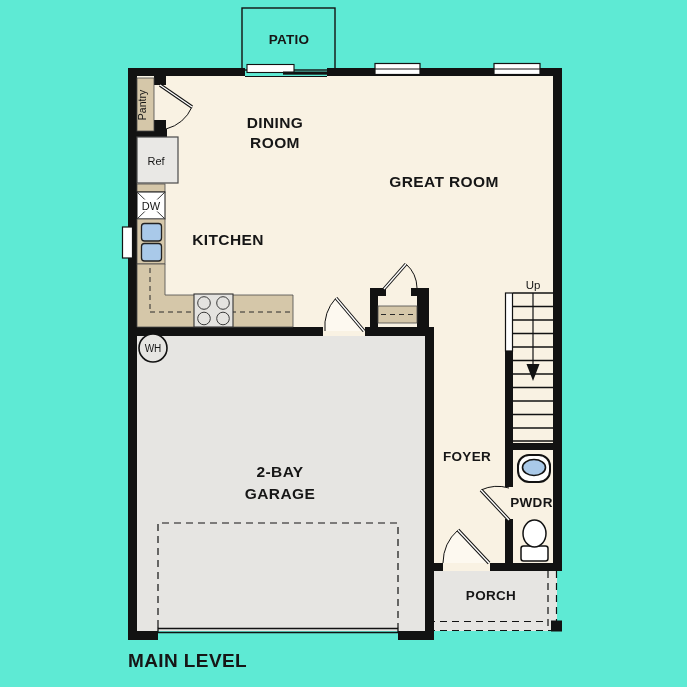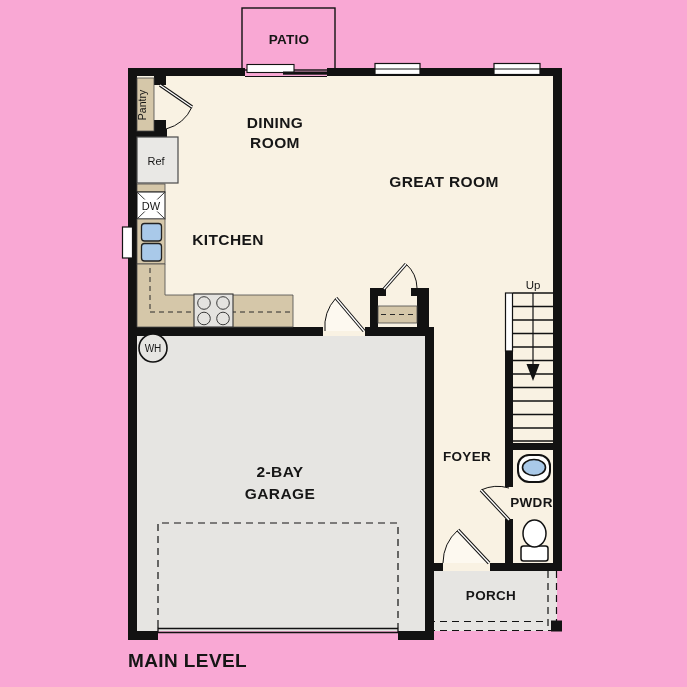--- a/index.html
+++ b/index.html
@@ -1,16 +1,16 @@
 <!DOCTYPE html>
 <html><head>
 <meta charset="utf-8">
 <style>
   html,body{margin:0;padding:0;background:#ffffff;}
-  .stage{position:relative;width:687px;height:687px;background:#f9a8d4;overflow:hidden;}
+  .stage{position:relative;width:687px;height:687px;background:#5eead4;overflow:hidden;}
   svg{position:absolute;left:0;top:0;}
   .wall{fill:#121212;}
   .floor{fill:#f9f2e3;}
   .conc{fill:#e6e5e2;}
   .tan{fill:#d5c7a9;stroke:#4a4a4a;stroke-width:0.8;}
   .blk{stroke:#121212;fill:none;}
   .thin{stroke:#3a3a3a;stroke-width:1;fill:none;}
   .white-fix{fill:#ffffff;stroke:#121212;}
   .dash{stroke:#121212;stroke-width:1.2;fill:none;stroke-dasharray:7 5;}
   .dash-sm{stroke:#2a2a2a;stroke-width:1;fill:none;stroke-dasharray:5 4;}

